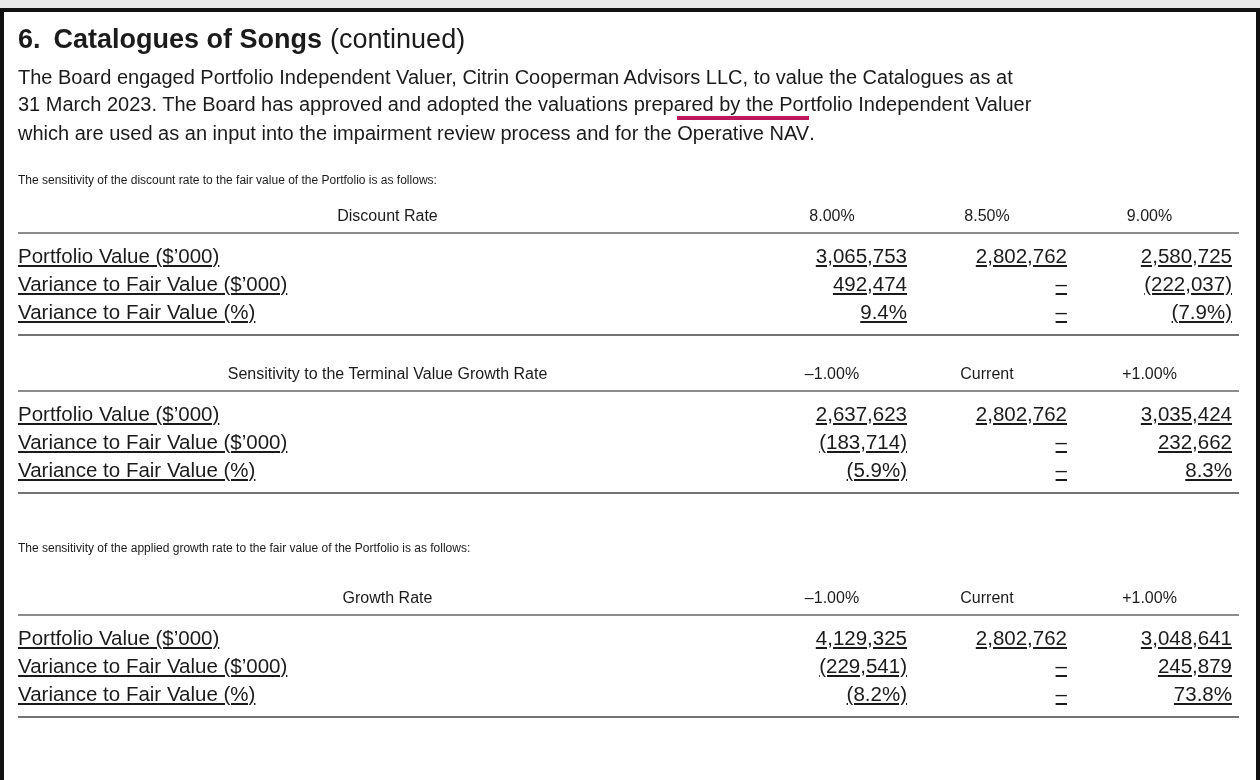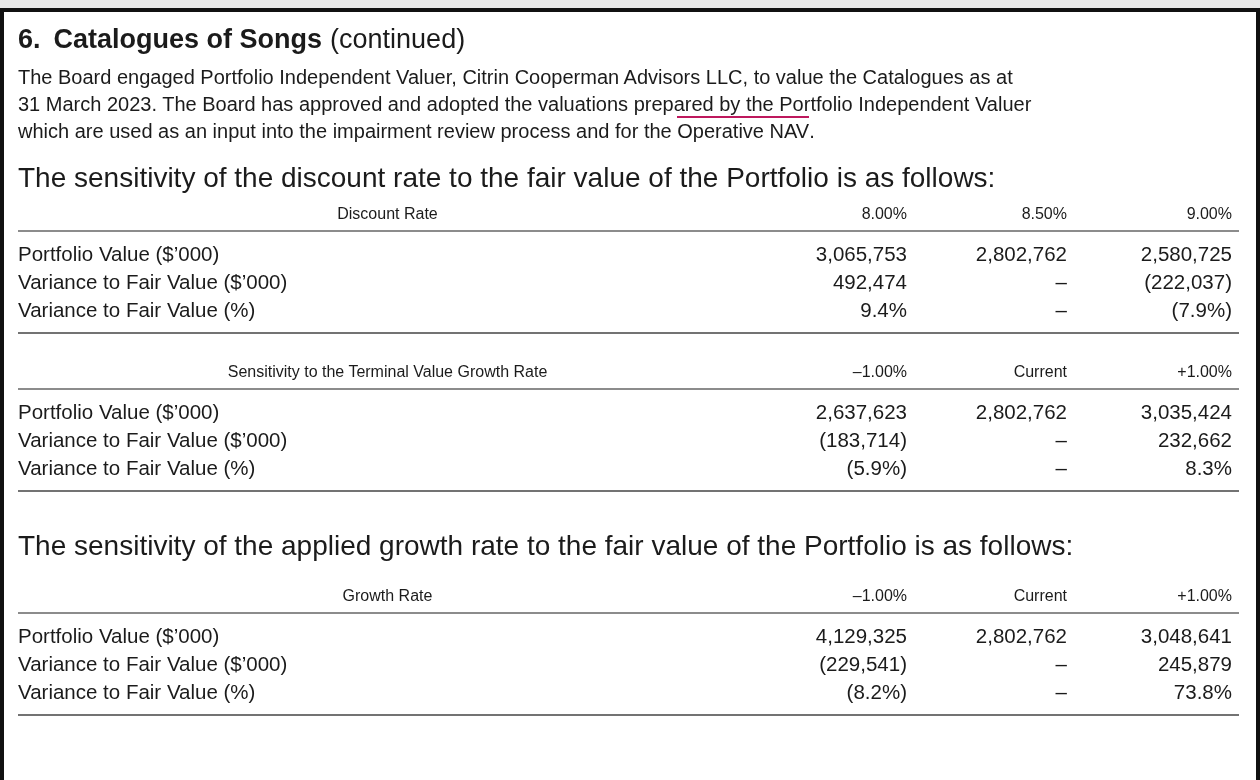--- a/index.html
+++ b/index.html
@@ -26,25 +26,25 @@
   .heading .suffix { font-weight: normal; }
   .para {
     font-size: 20px;
     line-height: 26.5px;
     margin: 0;
   }
   .nav-link {
     color: #1b1b1b;
     text-decoration: none;
     display: inline-block;
-    border-top: 2px solid #be185d;
+    border-top: 4px solid #be185d;
     margin-top: -1px;
   }
   .lead {
-    font-size: 28px;
+    font-size: 12px;
     line-height: 24px;
     margin: 0;
   }
   .lead.first { margin-top: 21px; }
   .lead.mid   { margin-top: 37px; }
   .lead.last  { margin-top: 42px; }
   table {
     width: 100%;
     border-collapse: collapse;
     table-layout: fixed;
@@ -53,33 +53,34 @@
   .sec2 table { margin-top: 29px; }
   .sec3 table { margin-top: 29px; }
   col.c1 { width: auto; }
   col.c2 { width: 150px; }
   col.c3 { width: 160px; }
   col.c4 { width: 172px; }
   thead th {
     font-weight: normal;
     font-size: 16px;
     line-height: 18px;
-    text-align: right;
+    text-align: center;
     padding: 0 0 7px 0;
     border-bottom: 2px solid #8c8c8c;
     white-space: nowrap;
   }
   thead th.c1 { text-align: center; }
   thead th.c4 { padding-right: 7px; }
   tbody td {
     font-size: 20.5px;
     line-height: 28px;
     text-align: right;
     padding: 0;
     white-space: nowrap;
+    text-decoration: underline;
   }
   tbody td.c1 { text-align: left; }
   tbody td.c4 { padding-right: 7px; }
   tbody tr.first td { padding-top: 8px; }
   tbody tr.last td  { padding-bottom: 8px; border-bottom: 2px solid #737373; }
 </style>
 </head>
 <body>
 
 <div class="page">

